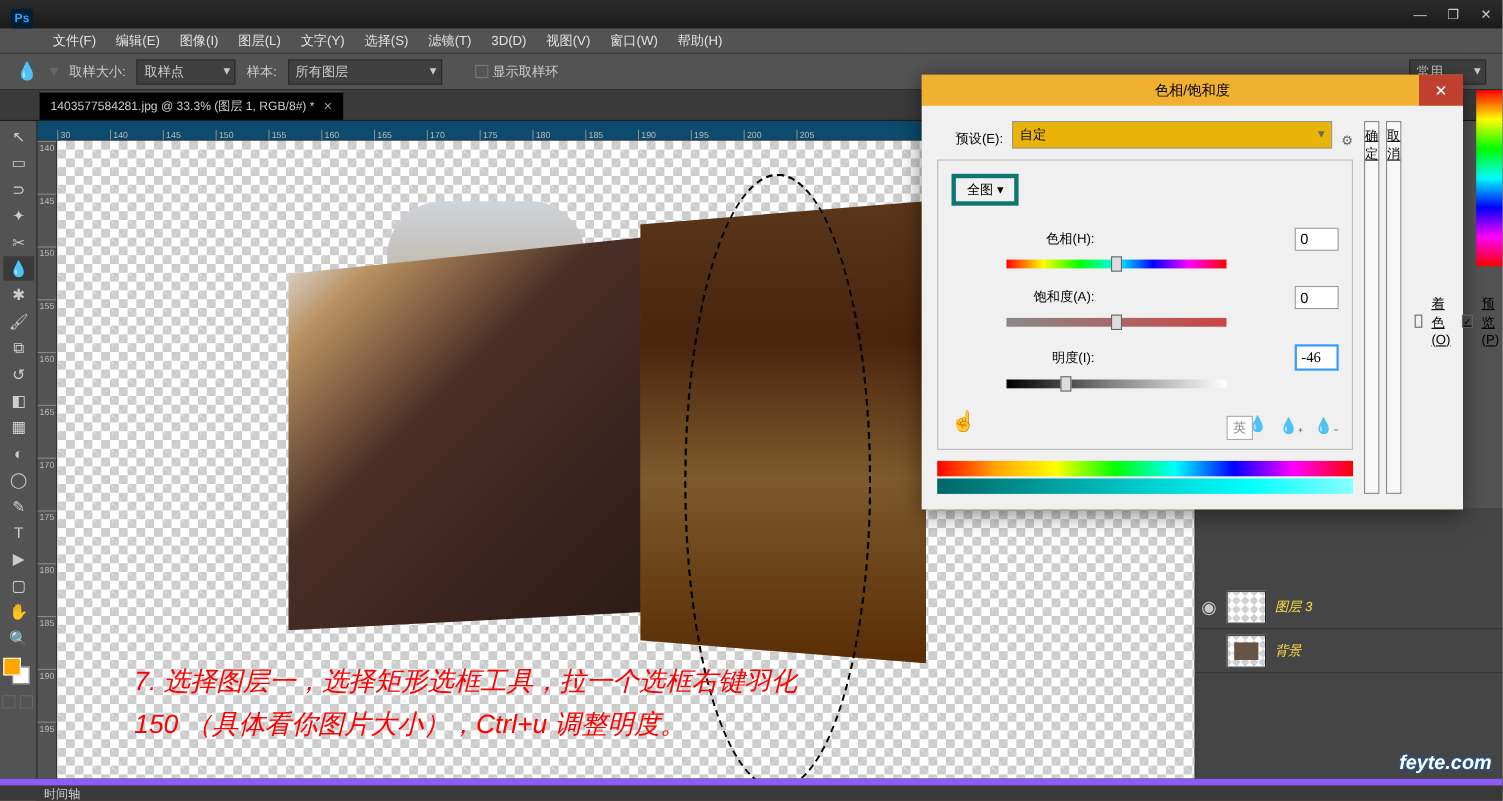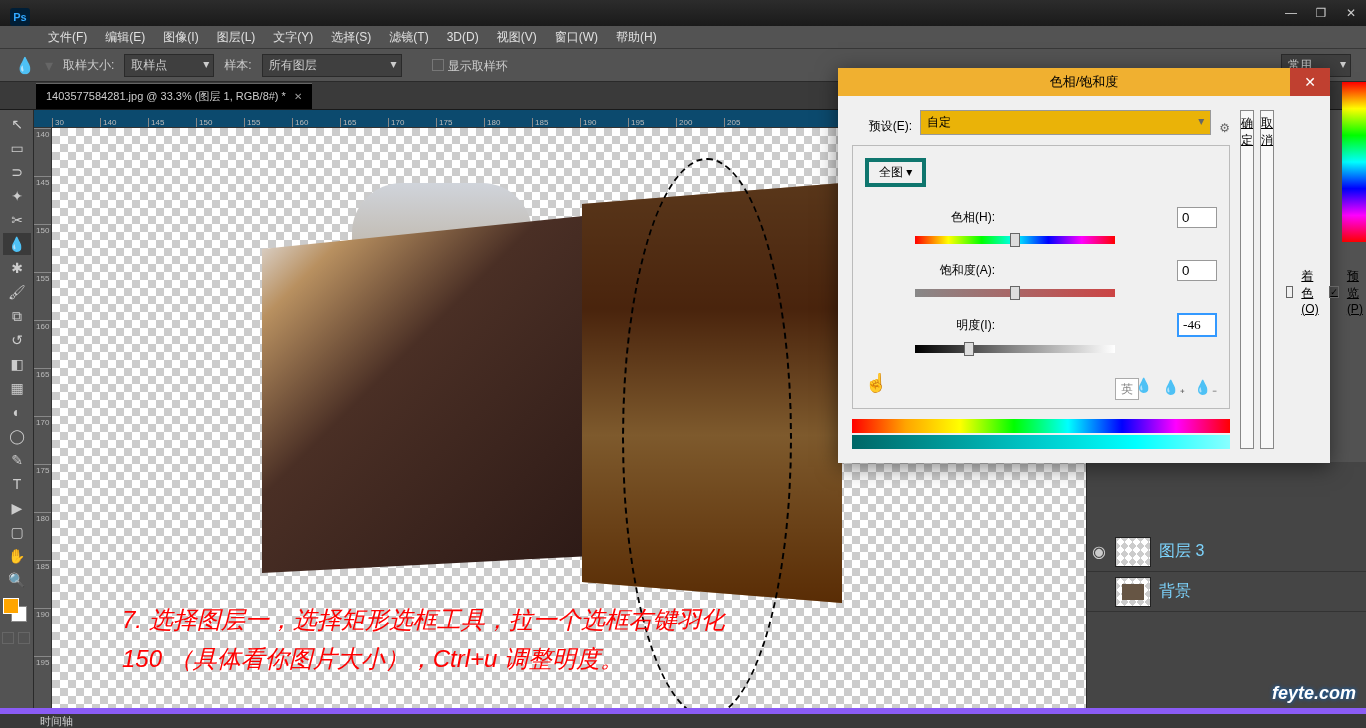--- a/index.html
+++ b/index.html
@@ -46,21 +46,21 @@
 .statusbar { position:absolute; bottom:0; left:18px; right:0; height:20px; background:#535353; border-top:1px solid #333; display:flex; align-items:center; color:#ccc; font-size:11px; }
 .statusbar > div { padding:0 10px; border-right:1px solid #333; }
 .right-panel { width:280px; background:#535353; border-left:1px solid #2a2a2a; display:flex; flex-direction:column; }
 .layer-panel { flex:1; background:#454545; margin-top:2px; }
 .layer-row { display:flex; align-items:center; height:40px; border-bottom:1px solid #333; padding:0 4px; gap:8px; }
 .vis-eye { width:16px; color:#ccc; text-align:center; }
 .layer-thumb { width:36px; height:30px; background-image:
   linear-gradient(45deg,#ccc 25%,transparent 25%),linear-gradient(-45deg,#ccc 25%,transparent 25%),
   linear-gradient(45deg,transparent 75%,#ccc 75%),linear-gradient(-45deg,transparent 75%,#ccc 75%);
   background-size:8px 8px; background-color:#fff; border:1px solid #222; position:relative; }
-.layer-name { color:#7dd3fc; font-size:16px; }
+.layer-name { color:#fde047; font-size:12px;font-style:italic; }
 .mini-color { width:24px; position:absolute; right:0; top:82px; }
 .hue-strip { width:24px; height:160px; background:linear-gradient(red,yellow,lime,cyan,blue,magenta,red); }
 .bottom-strip { position:absolute; bottom:0; left:0; right:0; height:20px; background:#393939; border-top:6px solid #8b5cf6; display:flex; align-items:center; color:#ccc; font-size:11px; padding-left:40px; }
 
 .dialog { position:absolute; left:838px; top:68px; width:492px; background:#f0d060; box-shadow:0 4px 20px rgba(0,0,0,0.5); }
 .dlg-title { height:28px; background:#f0b030; display:flex; align-items:center; justify-content:center; color:#000; font-size:13px; position:relative; }
 .dlg-close { position:absolute; right:0; top:0; width:40px; height:28px; background:#c04030; color:#fff; display:flex; align-items:center; justify-content:center; font-size:14px; }
 .dlg-body { background:#f0f0f0; padding:14px; display:flex; gap:10px; }
 .dlg-main { flex:1; }
 .dlg-row { display:flex; align-items:flex-end; margin-bottom:10px; font-size:12px; }

